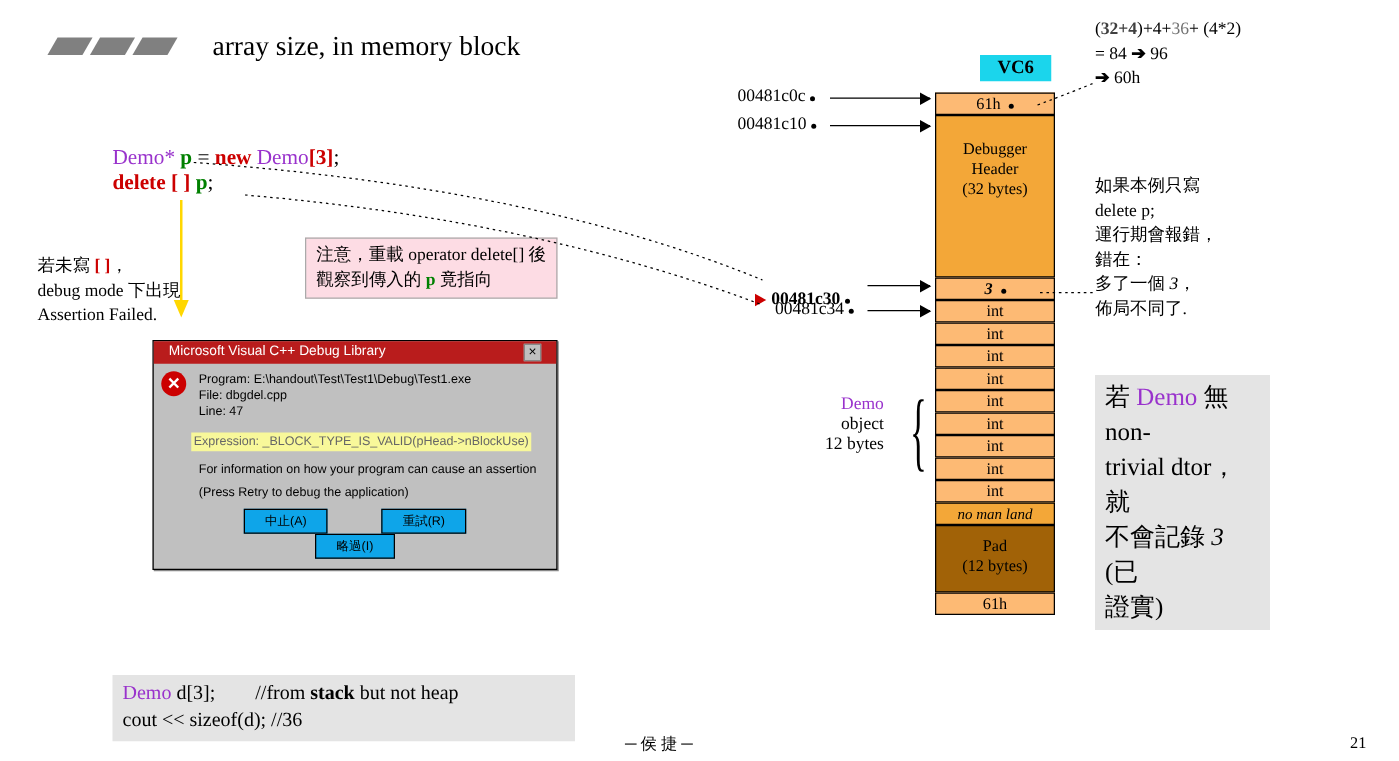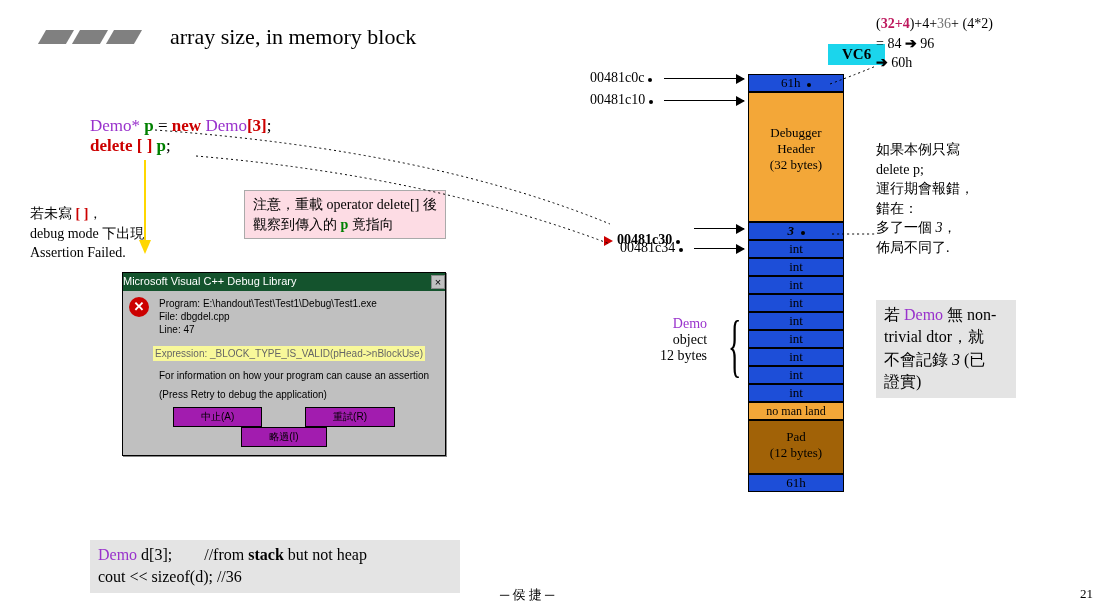--- a/index.html
+++ b/index.html
@@ -12,52 +12,52 @@
     height: 609px;
     position: relative;
     overflow: hidden;
   }
   .abs { position: absolute; }
   .slash { width: 28px; height: 14px; background: #808080; transform: skewX(-30deg); }
   .title { font-size: 22px; font-weight: normal; }
   .purple { color: #9932cc; }
   .red { color: #cc0000; }
   .green { color: #008000; }
-  .orange { color: #be185d; margin-top: 41px; }
+  .orange { color: #404040; margin-top: 41px; }
   .gray { color: #737373; }
   .bold { font-weight: bold; }
   .italic { font-style: italic; }
   .pink-box {
     background: #fddce4;
     border: 1px solid #aaa;
     padding: 4px 8px;
     font-size: 14px;
     line-height: 1.4;
     margin-left: 44px;
   }
   .gray-box {
     background: #e4e4e4;
     padding: 4px 8px;
-    font-size: 16px;
+    font-size: 20px;
     line-height: 1.4;
   }
   .vc6 {
     background: #1bd5ec;
     font-weight: bold;
     padding: 2px 14px;
     font-size: 15px;
   }
   .mem-col { width: 96px; }
   .mem-cell {
     border: 1px solid #000;
     text-align: center;
     font-size: 13px;
     line-height: 16px;
     height: 18px;
-    background: #1d4ed8;
+    background: #fdba74;
   }
   .mem-orange { background: #f3a738; }
   .mem-aqua { background: #a16207; }
   .mem-cell.italic3 { font-style: italic; font-weight: bold; }
   .addr { font-size: 14px; }
   .red-tri::before {
     content: "";
     display: inline-block;
     vertical-align: middle;
     border-top: 5px solid transparent;
@@ -69,23 +69,23 @@
   .big-arrow { font-weight: bold; }
   .dialog {
     width: 324px;
     background: #c0c0c0;
     border: 1px solid #000;
     box-shadow: 1px 1px 0 #888;
     font-family: "MS Sans Serif", Arial, sans-serif;
     font-size: 10px;
   }
   .dialog-title {
-    background: #14532d;
+    background: #b91c1c;
     color: #fff;
-    padding: 2px 0;
+    padding: 2px 12px;
     display: flex;
     justify-content: space-between;
     font-size: 11px;
   }
   .dialog-close {
     background: #c0c0c0;
     color: #000;
     width: 14px;
     height: 14px;
     text-align: center;
@@ -102,23 +102,23 @@
   .dialog-text { margin-left: 30px; line-height: 1.3; }
   .dialog-hl {
     background: #f8f89a;
     padding: 1px 2px;
     color: #666;
     display: inline-block;
     margin: 4px 0 4px -6px;
   }
   .dialog-btns { text-align: center; padding: 6px 0 2px; }
   .dialog-btn {
-    background: #a21caf;
+    background: #0ea5e9;
     border: 1px solid #000;
-    padding: 2px 27px;
+    padding: 2px 16px;
     margin: 0 20px;
     font-size: 10px;
   }
   .brace {
     font-size: 70px;
     line-height: 60px;
     transform: scaleX(0.4);
   }
   .yellow-arrow {
     width: 0; height: 0;
@@ -185,46 +185,46 @@
   </div>
 </div>
 
 <div class="abs gray-box" style="left:90px; top:540px; width:370px; font-size:16px;">
   <div>
     <span class="purple">Demo</span><span> d[3];</span>&nbsp;&nbsp;&nbsp;&nbsp;&nbsp;&nbsp;&nbsp;&nbsp;<span>//from </span><span class="bold">stack</span><span> but not heap</span>
   </div>
   <div>cout &lt;&lt; sizeof(d);  //36</div>
 </div>
 
-<div class="abs vc6" style="left:784px; top:44px;margin-left:44px;">VC6</div>
+<div class="abs vc6" style="left:784px; top:44px;">VC6</div>
 
 <div class="abs note-right" style="left:876px; top:14px;">
   <div><span>(</span><span class="orange bold">32+4</span><span>)+4+</span><span class="gray">36</span><span>+ (4*2)</span></div>
   <div><span>= 84 </span><span class="big-arrow">➔</span><span> 96</span></div>
   <div><span class="big-arrow">➔</span><span> 60h</span></div>
 </div>
 
 <div class="abs mem-col" style="left:748px; top:74px;">
   <div class="mem-cell"><span>61h</span>&nbsp;&nbsp;<span class="dot"></span></div>
-  <div class="mem-cell mem-orange" style="height:130px; padding-top:32px;">
+  <div class="mem-cell mem-orange" style="height:130px; padding-top:18px;">
     <div>Debugger</div>
     <div>Header</div>
     <div>(32 bytes)</div>
   </div>
   <div class="mem-cell italic3"><span>3</span>&nbsp;&nbsp;<span class="dot"></span></div>
   <div class="mem-cell">int</div>
   <div class="mem-cell">int</div>
   <div class="mem-cell">int</div>
   <div class="mem-cell">int</div>
   <div class="mem-cell">int</div>
   <div class="mem-cell">int</div>
   <div class="mem-cell">int</div>
   <div class="mem-cell">int</div>
   <div class="mem-cell">int</div>
-  <div class="mem-cell mem-orange" style="font-size:12px;">no man land</div>
+  <div class="mem-cell mem-orange" style="font-size:12px;font-style:italic;">no man land</div>
   <div class="mem-cell mem-aqua" style="height:54px; padding-top:8px;">
     <div>Pad</div>
     <div>(12 bytes)</div>
   </div>
   <div class="mem-cell">61h</div>
 </div>
 
 <div class="abs addr" style="left:590px; top:70px;"><span>00481c0c</span> <span class="dot"></span></div>
 <div class="abs" style="left:664px; top:78px; width:80px; border-top:1px solid #000;">
     <div style="position:absolute;right:-1px;top:-5px;border-top:5px solid transparent;border-bottom:5px solid transparent;border-left:9px solid #000;"></div>

